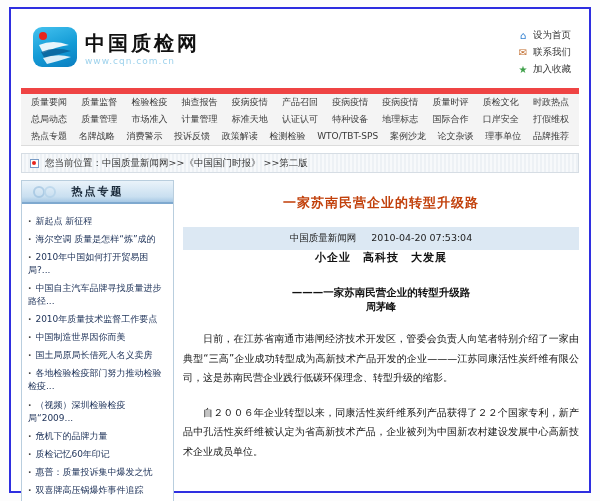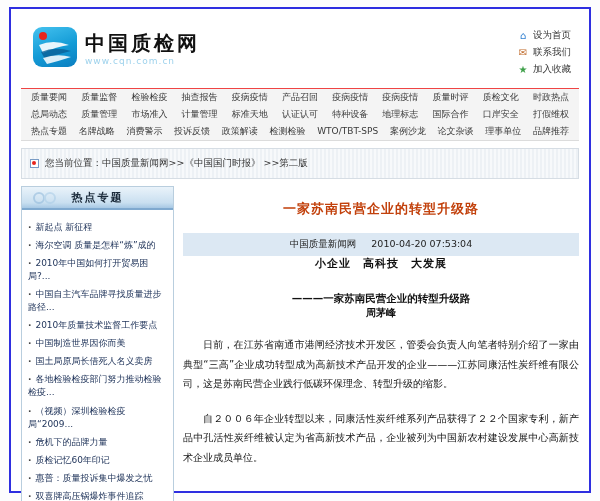--- a/index.html
+++ b/index.html
@@ -15,26 +15,26 @@
   .logo-icon svg { position:absolute; left:2px; top:10px; }
   .logo-text { margin-left:8px; }
   .logo-title { font-size:20px; font-weight:bold; color:#111; letter-spacing:3px; line-height:1.2; margin-top:4px; }
   .logo-url { font-size:9px; color:#9ed2ec; letter-spacing:1px; margin-top:1px; }
   .quick-links { margin-left:auto; margin-right:8px; display:flex; flex-direction:column; gap:4px; margin-top:2px; }
   .quick-link { display:flex; align-items:center; gap:4px; font-size:9.5px; color:#333; cursor:pointer; }
   .ql-icon { width:12px; height:12px; font-size:10px; line-height:12px; text-align:center; }
   .ql-home { color:#2f7fd0; } .ql-mail { color:#c06a2a; } .ql-fav { color:#3fa04a; }
 
   
-  .nav { margin-top:12px; border-top:1px solid #ef4444; border-bottom:1px solid #dcdcdc; background:#f4f4f4; }
+  .nav { margin-top:12px; border-top:6px solid #ef4444; border-bottom:1px solid #dcdcdc; background:#f4f4f4; }
   .nav-row { display:flex; justify-content:space-between; padding:2px 10px; }
   .nav-row a { font-size:9px; color:#3a3a3a; text-decoration:none; white-space:nowrap; line-height:13px; }
 
   
-  .breadcrumb { margin-top:7px; height:31px; border:1px solid #d6dde4;
+  .breadcrumb { margin-top:7px; height:20px; border:1px solid #d6dde4;
     background:repeating-linear-gradient(90deg,#f7f9fb 0 2px,#edf1f5 2px 4px);
     display:flex; align-items:center; padding-left:8px; font-size:9.5px; color:#333; }
   .bc-icon { width:9px; height:9px; margin-right:6px; border:1px solid #7a9cc5; background:#fff; position:relative; }
   .bc-icon::after { content:""; position:absolute; left:1px; top:1px; width:4px; height:4px; background:#e8251c; border-radius:50%; }
 
   
   .main { display:flex; align-items:flex-start; margin-top:7px; }
 
   
   .sidebar { width:153px; flex:0 0 auto; border:1px solid #b9cede; background:#fff; }

